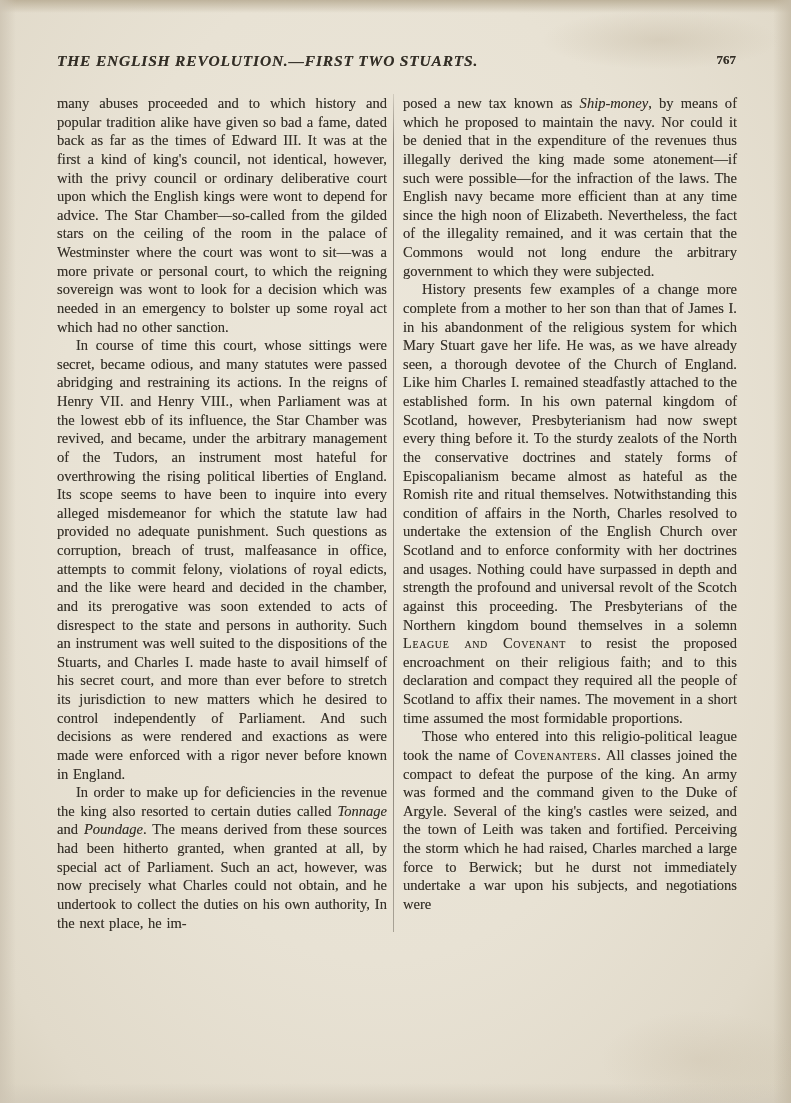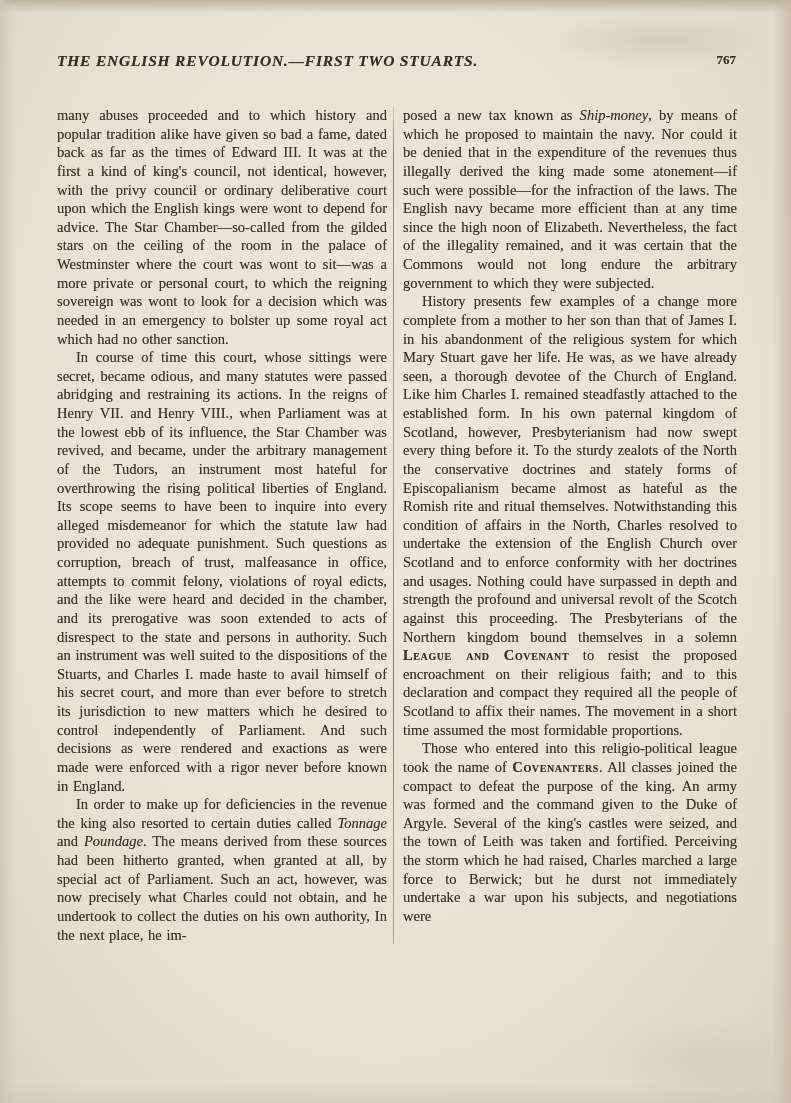--- a/index.html
+++ b/index.html
@@ -54,21 +54,21 @@
     position: absolute;
     right: 2px;
     top: 0;
     font-weight: bold;
     font-size: 13px;
     color: #332e26;
     text-shadow: 0 0 0.5px rgba(51,46,38,0.55);
   }
   .text-columns {
     position: absolute;
-    top: 106px;
+    top: 94px;
     left: 57px;
     width: 681px;
     display: flex;
   }
   .col {
     font-size: 14.55px;
     line-height: 18.62px;
     text-align: justify;
     color: #353028;
     text-shadow: 0 0 0.5px rgba(53,48,40,0.5);
@@ -81,21 +81,21 @@
     margin-left: 6px;
     margin-right: 9px;
     background: linear-gradient(180deg,
       rgba(72,66,56,.15) 0%, rgba(72,66,56,.62) 6%,
       rgba(72,66,56,.45) 40%, rgba(72,66,56,.66) 70%,
       rgba(72,66,56,.40) 100%);
   }
   .col p { margin: 0; }
   .col p.indent { text-indent: 19px; }
   .em { font-style: italic; font-family: Liberation Serif, serif; }
-  .sc { font-variant: small-caps; letter-spacing: 0.6px; font-weight: bold; }
+  .sc { font-variant: small-caps; letter-spacing: 0.6px; }
 </style>
 </head>
 <body>
 
 <div class="sheet">
   <div class="stain-a"></div>
   <div class="stain-b"></div>
 
   <div class="page-header">
     <div class="running-title">THE ENGLISH REVOLUTION.—FIRST TWO STUARTS.</div>

